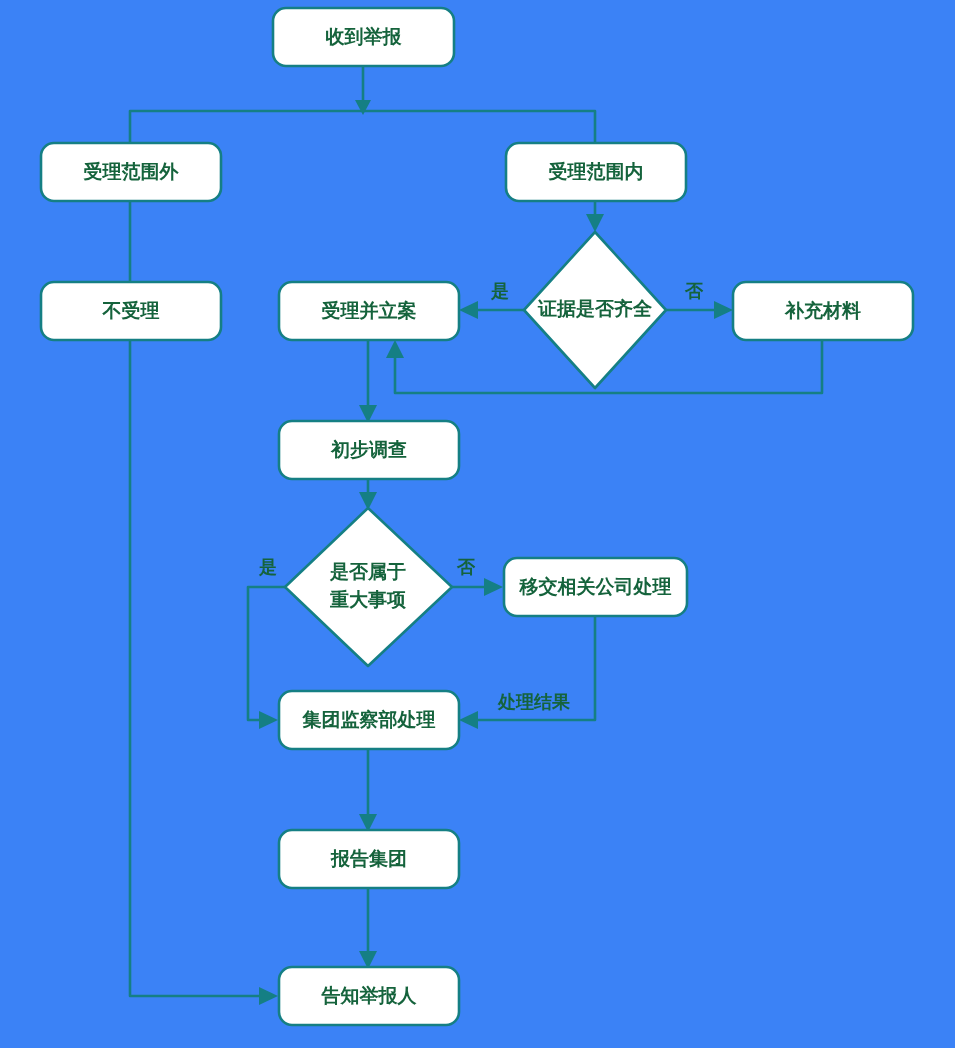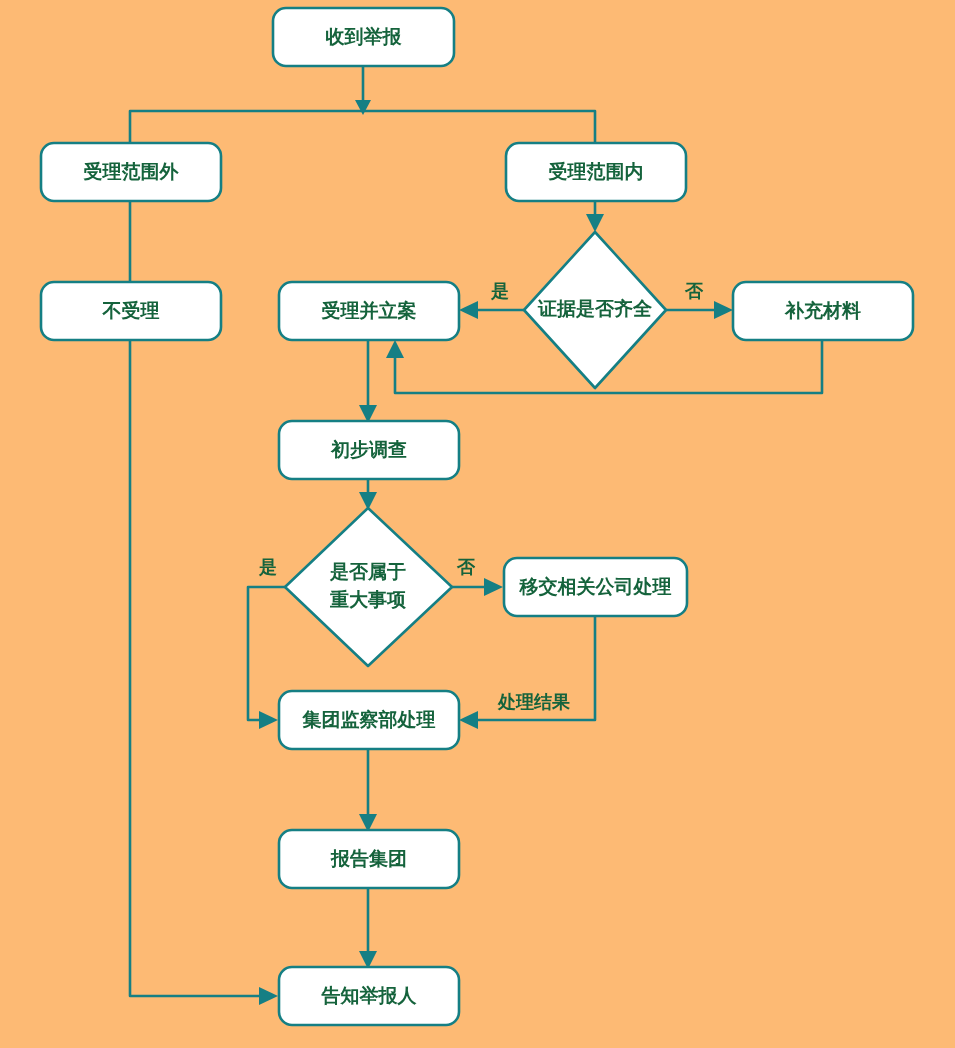--- a/index.html
+++ b/index.html
@@ -7,21 +7,21 @@
     padding: 0;
     background: #ffffff;
   }
   body {
     font-family: "Liberation Sans", "DejaVu Sans", sans-serif;
   }
   #flowchart-root {
     position: relative;
     width: 955px;
     height: 1048px;
-    background: #fdba74;
+    background: #3b82f6;
     overflow: hidden;
   }
   svg#flow-svg {
     position: absolute;
     top: 0;
     left: 0;
     width: 955px;
     height: 1048px;
     display: block;
   }

